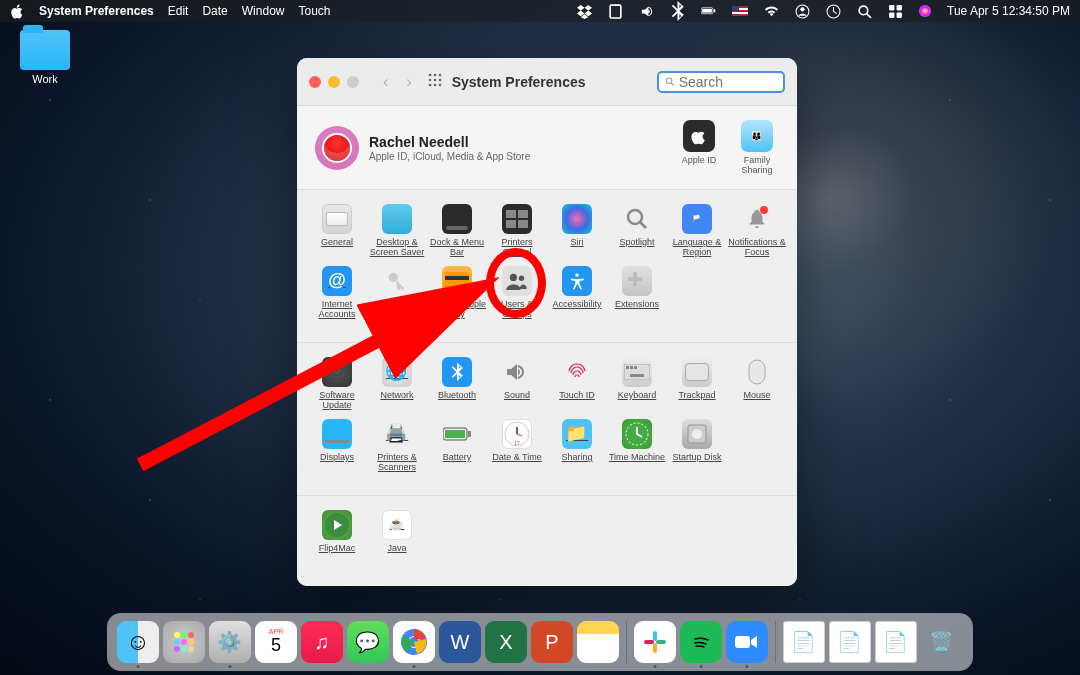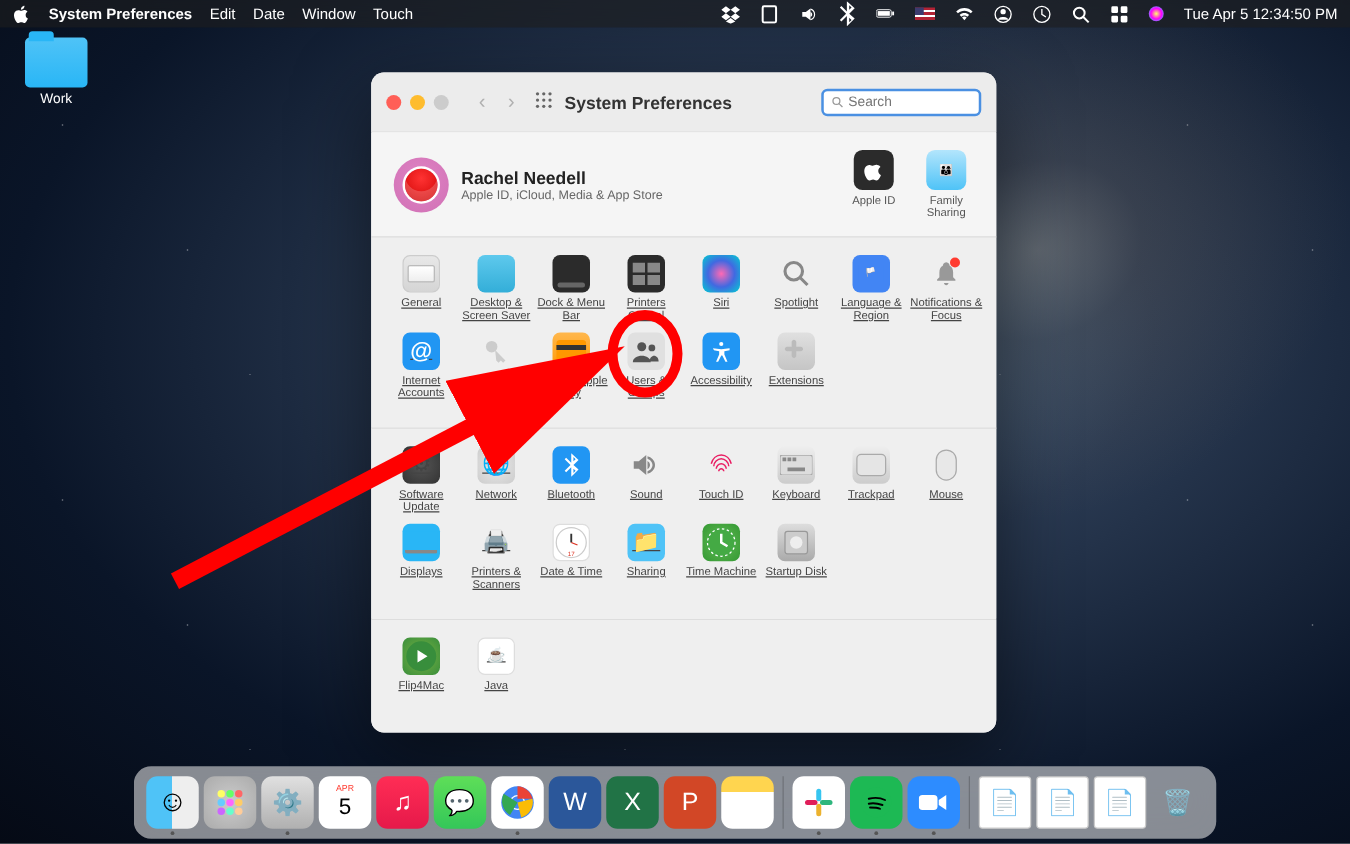--- a/index.html
+++ b/index.html
@@ -67,21 +67,21 @@
     border-bottom: 1px solid #ddd; background: #ececec; border-radius: 10px 10px 0 0;
   }
   .traffic-lights { display: flex; gap: 7px; }
   .tl { width: 12px; height: 12px; border-radius: 50%; }
   .tl.r { background: #ff5f57; } .tl.y { background: #febc2e; } .tl.g { background: #ccc; }
   .nav-arrows { display: flex; gap: 18px; margin-left: 24px; color: #b0b0b0; font-size: 16px; }
   .grid-btn { margin-left: 16px; color: #666; font-size: 13px; }
   .win-title { margin-left: 10px; font-weight: 600; font-size: 14px; color: #333; }
   .search { margin-left: auto; width: 128px; height: 22px; border: 2px solid #4a90e2; border-radius: 5px; display: flex; align-items: center; padding: 0 6px; background: white; }
   .search svg { width: 11px; height: 11px; fill: #999; margin-right: 4px; }
-  .search input { border: none; outline: none; font-size: 11px; width: 100%; background: transparent; }
+  .search input { border: none; outline: none; font-size: 14px; width: 100%; background: transparent; }
   
   .profile-section {
     padding: 14px 18px; display: flex; align-items: center; background: #f5f5f5;
   }
   .avatar { width: 44px; height: 44px; border-radius: 50%; background: radial-gradient(circle at 50% 40%, #e084c4, #d070b5); display: flex; align-items: center; justify-content: center; margin-right: 10px; position: relative; }
   .avatar::after { content:''; width:26px; height:26px; border-radius:50%; background: radial-gradient(circle at 50% 30%, #ff3333, #cc0000); box-shadow: 0 0 0 2px white, inset 0 -8px 0 rgba(255,255,255,0.2); }
   .profile-text .name { font-weight: 600; font-size: 14px; color: #222; }
   .profile-text .sub { font-size: 10px; color: #666; margin-top: 1px; }
   .profile-right { margin-left: auto; display: flex; gap: 14px; }
   .pref-item-sm { width: 44px; text-align: center; font-size: 9px; color: #555; }
@@ -493,20 +493,30 @@
             <div class="ico ic-displays">
               <div style="width:26px;height:18px;background:#29b6f6;border-radius:2px;border-bottom:3px solid #888"></div>
             </div>
             <div class="label">Displays</div>
           </div>
           <div class="pref-item">
             <div class="ico ic-printers">🖨️</div>
             <div class="label">Printers &amp; Scanners</div>
           </div>
           <div class="pref-item">
+            <div class="ico ic-battery">
+              <svg width="28" height="14" viewBox="0 0 28 14">
+                <rect x="0" y="1" width="24" height="12" rx="3" fill="none" stroke="#888" stroke-width="1.5"></rect>
+                <rect x="2" y="3" width="20" height="8" fill="#4caf50"></rect>
+                <rect x="25" y="4" width="3" height="6" fill="#888"></rect>
+              </svg>
+            </div>
+            <div class="label">Battery</div>
+          </div>
+          <div class="pref-item">
             <div class="ico ic-datetime">
               <svg width="26" height="26" viewBox="0 0 26 26">
                 <circle cx="13" cy="13" r="12" fill="white" stroke="#ccc"></circle>
                 <line x1="13" y1="13" x2="13" y2="6" stroke="#333" stroke-width="1.5"></line>
                 <line x1="13" y1="13" x2="18" y2="15" stroke="#d32" stroke-width="1"></line>
                 <text x="13" y="24" text-anchor="middle" font-size="5" fill="#d32">17</text>
               </svg>
             </div>
             <div class="label">Date &amp; Time</div>
           </div>

